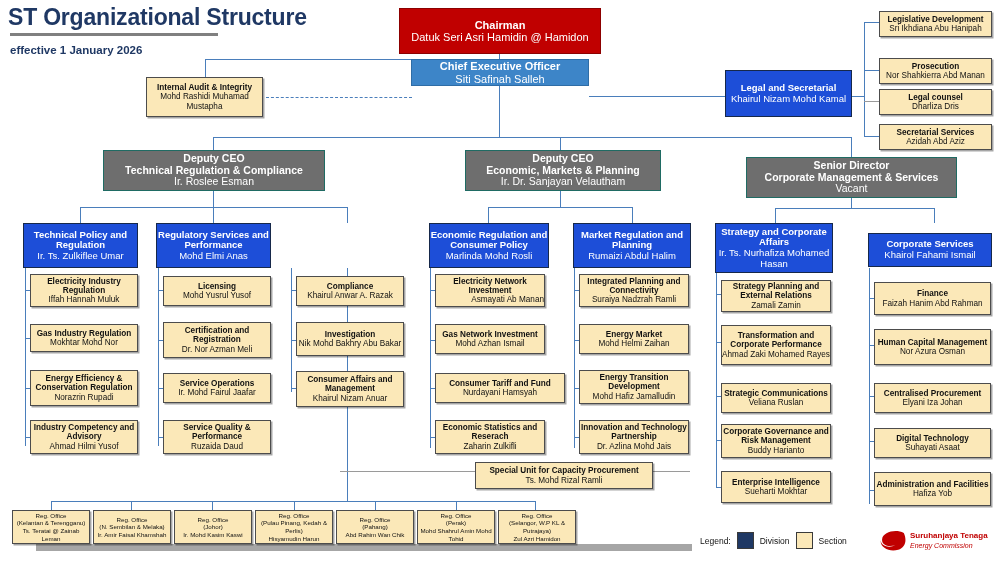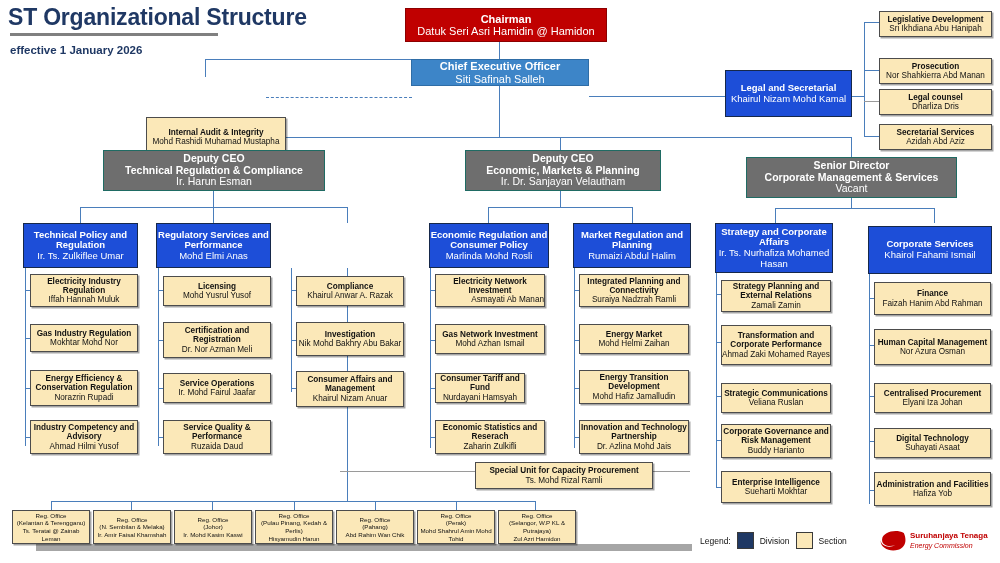--- a/index.html
+++ b/index.html
@@ -159,31 +159,31 @@
   <div class="ln lnv" style="left:131px;top:501px;height:9px;"></div>
   <div class="ln lnv" style="left:212px;top:501px;height:9px;"></div>
   <div class="ln lnv" style="left:294px;top:501px;height:9px;"></div>
   <div class="ln lnv" style="left:375px;top:501px;height:9px;"></div>
   <div class="ln lnv" style="left:456px;top:501px;height:9px;"></div>
   <div class="ln lnv" style="left:535px;top:501px;height:9px;"></div>
 
   <div class="ln lnh grey" style="left:340px;top:471px;width:350px;"></div>
   <div class="ln lnv grey" style="left:564px;top:462px;height:9px;"></div>
 
-  <div class="box chairman" style="left:399px;top:8px;width:202px;height:34px;margin-left:6px;">
+  <div class="box chairman" style="left:399px;top:8px;width:202px;height:46px;">
     <div class="t">Chairman</div>
     <div class="n">Datuk Seri Asri Hamidin @ Hamidon</div>
   </div>
 
   <div class="box ceo" style="left:411px;top:59px;width:178px;height:27px;">
     <div class="t">Chief Executive Officer</div>
     <div class="n">Siti Safinah Salleh</div>
   </div>
 
-  <div class="box section" style="left:146px;top:77px;width:140px;height:40px;margin-top:40px;">
+  <div class="box section" style="left:146px;top:77px;width:117px;height:40px;">
     <div class="t">Internal Audit &amp; Integrity</div>
     <div class="n">Mohd Rashidi Muhamad Mustapha</div>
   </div>
 
   <div class="box division" style="left:725px;top:70px;width:127px;height:47px;">
     <div class="t">Legal and Secretarial</div>
     <div class="n">Khairul Nizam Mohd Kamal</div>
   </div>
 
   <div class="box section" style="left:879px;top:11px;width:113px;height:26px;">
@@ -199,21 +199,21 @@
     <div class="n">Dharliza Dris</div>
   </div>
   <div class="box section" style="left:879px;top:124px;width:113px;height:26px;">
     <div class="t">Secretarial Services</div>
     <div class="n">Azidah Abd Aziz</div>
   </div>
 
   <div class="box deputy" style="left:103px;top:150px;width:222px;height:41px;">
     <div class="t">Deputy CEO</div>
     <div class="t">Technical Regulation &amp; Compliance</div>
-    <div class="n">Ir. Harun Esman</div>
+    <div class="n">Ir. Roslee Esman</div>
   </div>
   <div class="box deputy" style="left:465px;top:150px;width:196px;height:41px;">
     <div class="t">Deputy CEO</div>
     <div class="t">Economic, Markets &amp; Planning</div>
     <div class="n">Ir. Dr. Sanjayan Velautham</div>
   </div>
   <div class="box deputy" style="left:746px;top:157px;width:211px;height:41px;">
     <div class="t">Senior Director</div>
     <div class="t">Corporate Management &amp; Services</div>
     <div class="n">Vacant</div>
@@ -298,21 +298,21 @@
   <div class="ln lnh" style="left:430px;top:388px;width:7px;"></div>
   <div class="ln lnh" style="left:430px;top:437px;width:7px;"></div>
   <div class="box section" style="left:435px;top:274px;width:110px;height:33px;align-items:flex-end;">
     <div class="t">Electricity Network Investment</div>
     <div class="n">Asmayati Ab Manan</div>
   </div>
   <div class="box section" style="left:435px;top:324px;width:110px;height:30px;">
     <div class="t">Gas Network Investment</div>
     <div class="n">Mohd Azhan Ismail</div>
   </div>
-  <div class="box section" style="left:435px;top:373px;width:90px;height:30px;">
+  <div class="box section" style="left:435px;top:373px;width:130px;height:30px;">
     <div class="t">Consumer Tariff and Fund</div>
     <div class="n">Nurdayani Hamsyah</div>
   </div>
   <div class="box section" style="left:435px;top:420px;width:110px;height:34px;">
     <div class="t">Economic Statistics and Reserach</div>
     <div class="n">Zaharin Zulkifli</div>
   </div>
 
   <div class="box division" style="left:573px;top:223px;width:118px;height:45px;">
     <div class="t">Market Regulation and Planning</div>
@@ -364,21 +364,21 @@
   </div>
   <div class="box section" style="left:721px;top:424px;width:110px;height:34px;">
     <div class="t">Corporate Governance and Risk Management</div>
     <div class="n">Buddy Harianto</div>
   </div>
   <div class="box section" style="left:721px;top:471px;width:110px;height:32px;">
     <div class="t">Enterprise Intelligence</div>
     <div class="n">Sueharti Mokhtar</div>
   </div>
 
-  <div class="box division" style="left:868px;top:226px;width:124px;height:48px;">
+  <div class="box division" style="left:868px;top:233px;width:124px;height:34px;">
     <div class="t">Corporate Services</div>
     <div class="n">Khairol Fahami Ismail</div>
   </div>
   <div class="ln lnv" style="left:869px;top:268px;height:236px;"></div>
   <div class="ln lnh" style="left:869px;top:298px;width:7px;"></div>
   <div class="ln lnh" style="left:869px;top:345px;width:7px;"></div>
   <div class="ln lnh" style="left:869px;top:396px;width:7px;"></div>
   <div class="ln lnh" style="left:869px;top:441px;width:7px;"></div>
   <div class="ln lnh" style="left:869px;top:490px;width:7px;"></div>
   <div class="box section" style="left:874px;top:282px;width:117px;height:33px;">

